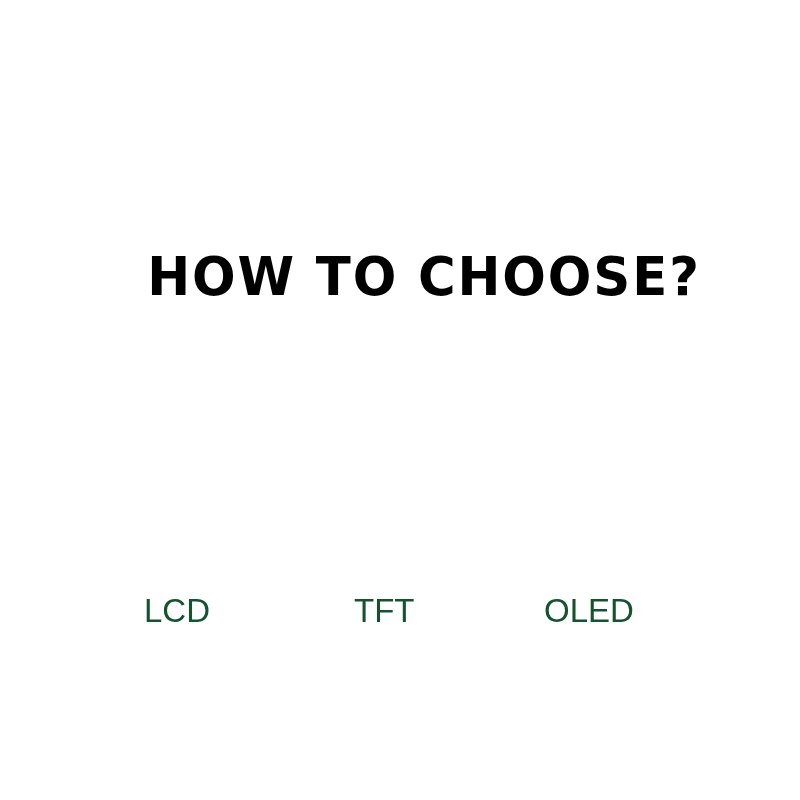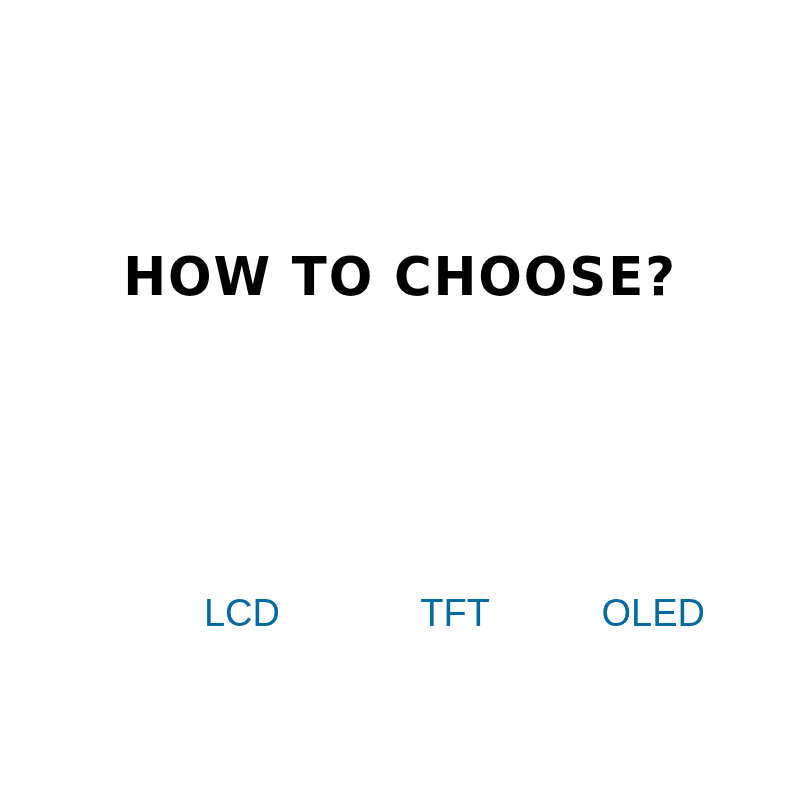--- a/index.html
+++ b/index.html
@@ -3,21 +3,21 @@
 <meta charset="utf-8">
 <style>
   html,body{margin:0;padding:0;}
   body{
     width:800px;height:800px;
     background:#ffffff;
     font-family:"Liberation Sans", sans-serif;
     overflow:hidden;
     position:relative;
   }
-  .stage{position:absolute;inset:0;}
+  .stage{position:absolute;inset:0;margin-left:24px;}
 
   
   .heading{
     position:absolute;
     top:245px;left:0;width:800px;
     text-align:center;
     font-family:"DejaVu Sans", sans-serif;
     font-weight:bold;
     font-size:54px;
     letter-spacing:2px;
@@ -27,22 +27,22 @@
   }
 
   
   .products{position:absolute;top:415px;left:0;width:800px;height:150px;}
 
   
   .captions{position:absolute;top:592px;left:0;width:800px;height:45px;}
   .cap-lbl{
     position:absolute;top:0;
     font-family:"Liberation Sans", sans-serif;
-    font-size:38px;color:#0369a1;
-    text-align:right;
+    font-size:33px;color:#14532d;
+    text-align:left;
     letter-spacing:0px;
   }
   #cap-lcd{left:120px;width:160px;}
   #cap-tft{left:330px;width:160px;}
   #cap-oled{left:520px;width:185px;}
 </style>
 </head>
 <body>
 
 <div class="stage">

